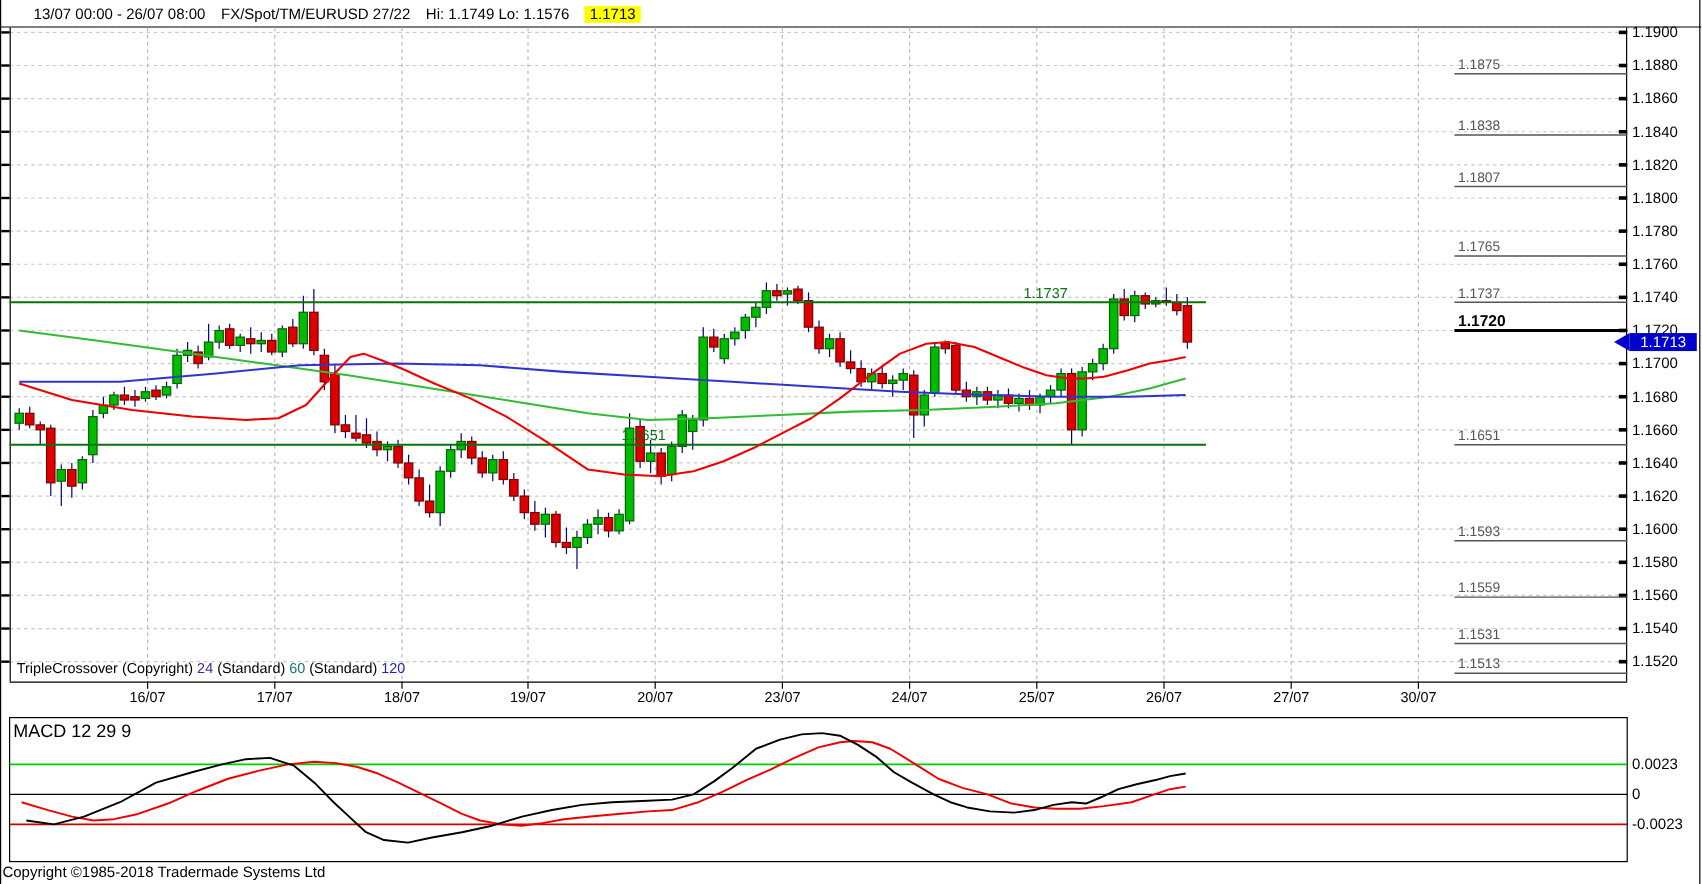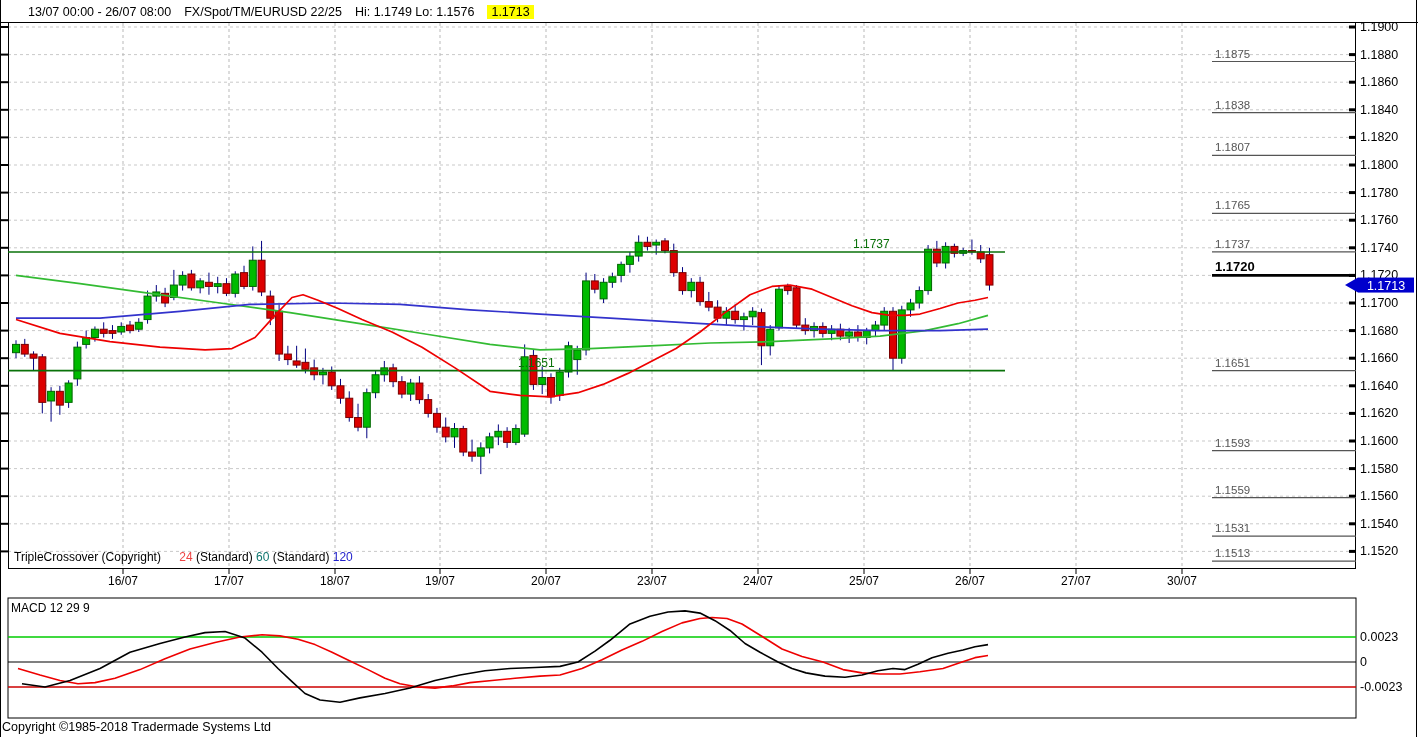--- a/index.html
+++ b/index.html
@@ -3,21 +3,21 @@
 <meta charset="utf-8">
 <style>
   html,body{margin:0;padding:0;background:#ffffff;}
   body{width:1418px;height:737px;position:relative;overflow:hidden;
        font-family:"Liberation Sans",sans-serif;color:#000;}
   #chart-svg{position:absolute;left:0;top:0;}
   .title-bar{position:absolute;left:28px;top:3px;height:18px;display:flex;gap:13px;
              font-size:12.5px;align-items:center;white-space:pre;}
   .title-last{background:#ffff00;padding:0 4px;}
   .legend{position:absolute;left:14px;top:550px;font-size:12px;white-space:pre;}
-  .macd-label{position:absolute;left:11px;top:601px;font-size:12px;}
+  .macd-label{position:absolute;left:11px;top:601px;font-size:15px;}
   .copyright{position:absolute;left:2px;top:720px;font-size:12.5px;}
   svg text{font-family:"Liberation Sans",sans-serif;}
 </style>
 </head>
 <body>
 
 <svg id="chart-svg" width="1418" height="737">
     <line x1="0.5" y1="0" x2="0.5" y2="737" stroke="#000" stroke-width="1"></line>
     <line x1="1416.5" y1="0" x2="1416.5" y2="737" stroke="#000" stroke-width="1"></line>
     <line x1="0" y1="22.5" x2="1418" y2="22.5" stroke="#000" stroke-width="1"></line>
@@ -399,22 +399,22 @@
     <line x1="8" y1="687.001" x2="1356" y2="687.001" stroke="#cc0000" stroke-width="1.3"></line>
     <polyline points="18,668.522 40,675.044 60,680.479 78,683.74 95,682.653 115,678.305 140,669.609 165,658.739 190,648.956 215,642.434 240,636.999 262,634.825 280,635.912 298,639.173 315,644.608 332,652.217 350,660.913 368,669.609 385,678.305 400,683.74 418,687.001 435,688.088 452,685.914 470,682.653 492,680.479 515,678.305 540,676.131 560,675.044 582,668.522 602,659.826 622,650.043 642,641.347 662,631.564 682,622.868 700,618.52 712,617.433 727,618.52 742,623.955 763,636.999 782,648.956 802,656.565 823,662 843,669.609 862,672.87 880,673.957 900,673.957 920,671.783 943,668.522 962,662 975,657.652 988,655.478" fill="none" stroke="#ee0000" stroke-width="1.6" stroke-linejoin="round"></polyline>
     <polyline points="22,683.74 45,687.001 70,680.479 100,668.522 130,652.217 160,643.521 185,636.999 205,632.651 225,631.564 245,638.086 262,652.217 278,668.522 292,681.566 305,693.523 320,700.045 340,702.219 360,697.871 385,693.523 410,688.088 435,680.479 460,675.044 485,670.696 510,668.522 535,667.435 560,666.348 578,662 595,651.13 610,640.26 630,623.955 650,616.346 668,611.998 685,610.9110000000001 700,613.085 715,620.694 730,630.477 745,643.521 760,652.217 778,662 792,668.522 806,672.87 825,676.131 845,677.218 862,675.044 878,670.696 893,668.522 905,669.609 918,664.174 932,657.652 948,653.304 963,650.043 975,646.782 988,644.608" fill="none" stroke="#000000" stroke-width="1.6" stroke-linejoin="round"></polyline>
     <text x="1360" y="640.999" font-size="12.5" fill="#000">0.0023</text>
     <text x="1360" y="666" font-size="12.5" fill="#000">0</text>
     <text x="1360" y="691.001" font-size="12.5" fill="#000">-0.0023</text>
   </svg>
 
 <div class="title-bar">
   <span>13/07 00:00 - 26/07 08:00</span>
-  <span>FX/Spot/TM/EURUSD 22/25</span>
+  <span>FX/Spot/TM/EURUSD 27/22</span>
   <span>Hi: 1.1749 Lo: 1.1576</span>
   <span class="title-last">1.1713</span>
 </div>
 
-<div class="legend" id="legend"><span style="color: rgb(0, 0, 0);">TripleCrossover (Copyright) </span><span style="color: #ef4444; margin-left: 15px;">24</span><span style="color: rgb(0, 0, 0);"> (Standard) </span><span style="color: #0f766e;">60</span><span style="color: rgb(0, 0, 0);"> (Standard) </span><span style="color: rgb(34, 34, 204);">120</span></div>
+<div class="legend" id="legend"><span style="color: rgb(0, 0, 0);">TripleCrossover (Copyright) </span><span style="color: #4c1d95;">24</span><span style="color: rgb(0, 0, 0);"> (Standard) </span><span style="color: #0f766e;">60</span><span style="color: rgb(0, 0, 0);"> (Standard) </span><span style="color: rgb(34, 34, 204);">120</span></div>
 
 <div class="macd-label">MACD 12 29 9</div>
 
 <div class="copyright">Copyright ©1985-2018 Tradermade Systems Ltd</div>
 
 </body></html>

